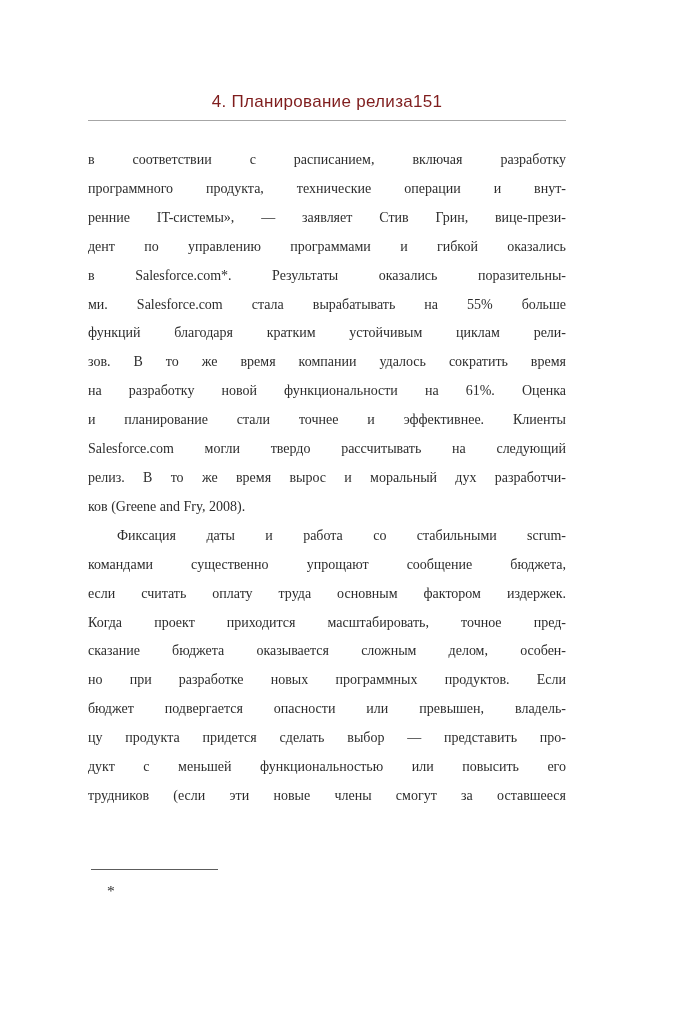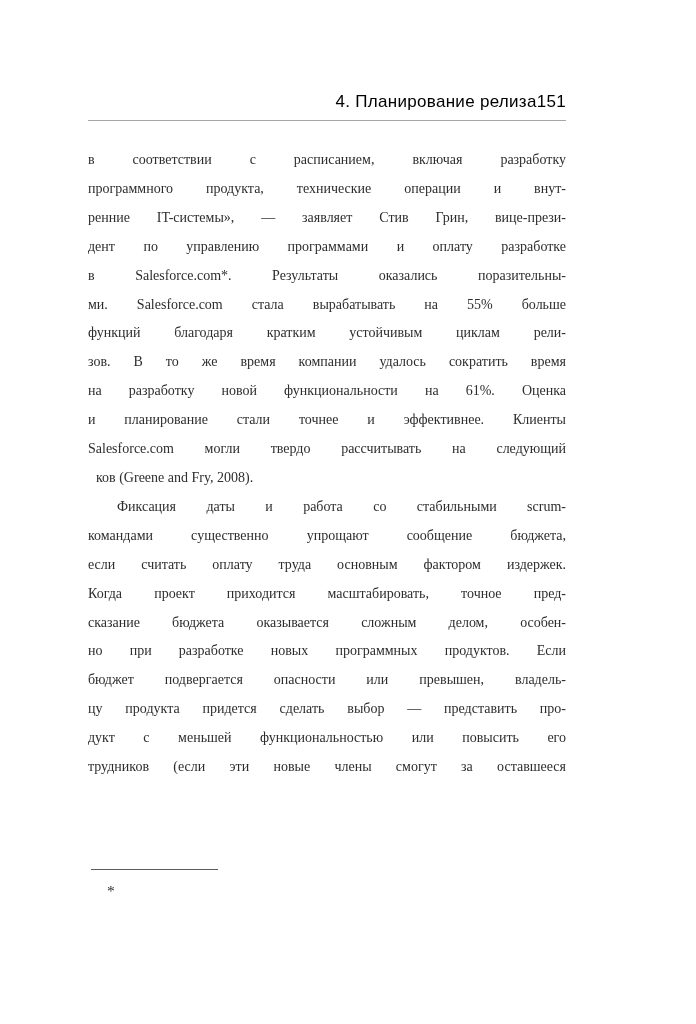--- a/index.html
+++ b/index.html
@@ -14,26 +14,26 @@
     background: #ffffff;
     overflow: hidden;
     font-family: "Liberation Serif", "DejaVu Serif", serif;
   }
   .running-header {
     position: absolute;
     left: 88px;
     top: 92px;
     width: 478px;
     display: flex;
-    justify-content: flex-end;
+    justify-content: center;
     align-items: baseline;
     font-family: "Liberation Sans", "DejaVu Sans", sans-serif;
     font-size: 17px;
     letter-spacing: 0.3px;
-    color: #000000;
+    color: #7f1d1d;
   }
   .header-rule {
     position: absolute;
     left: 88px;
     top: 120px;
     width: 478px;
     border-top: 1.5px solid #a6a6a6;
   }
   .body-text {
     position: absolute;
@@ -45,21 +45,20 @@
     color: #2d2d2d;
   }
   .line {
     text-align: justify;
     text-align-last: justify;
     white-space: normal;
   }
   .line-left {
     text-align: left;
     text-align-last: left;
-    margin-left: 8px;
   }
   .line-indent {
     padding-left: 29px;
   }
   .footnote-rule {
     position: absolute;
     left: 91px;
     top: 869px;
     width: 127px;
     border-top: 1.5px solid #5c5c5c;
@@ -91,28 +90,29 @@
     <span>151</span>
   </div>
 
   <div class="header-rule"></div>
 
   <div class="body-text">
       <div>
         <div class="line">в соответствии с расписанием, включая разработку</div>
         <div class="line">программного продукта, технические операции и внут-</div>
         <div class="line">ренние IT-системы», — заявляет Стив Грин, вице-прези-</div>
-        <div class="line">дент по управлению программами и оплату разработке</div>
+        <div class="line">дент по управлению программами и гибкой оказались</div>
         <div class="line">в Salesforce.com*. Результаты оказались поразительны-</div>
         <div class="line">ми. Salesforce.com стала вырабатывать на 55% больше</div>
         <div class="line">функций благодаря кратким устойчивым циклам рели-</div>
         <div class="line">зов. В то же время компании удалось сократить время</div>
         <div class="line">на разработку новой функциональности на 61%. Оценка</div>
         <div class="line">и планирование стали точнее и эффективнее. Клиенты</div>
         <div class="line">Salesforce.com могли твердо рассчитывать на следующий</div>
+        <div class="line">релиз. В то же время вырос и моральный дух разработчи-</div>
         <div class="line line-left">ков (Greene and Fry, 2008).</div>
       </div>
       <div>
         <div class="line line-indent">Фиксация даты и работа со стабильными scrum-</div>
         <div class="line">командами существенно упрощают сообщение бюджета,</div>
         <div class="line">если считать оплату труда основным фактором издержек.</div>
         <div class="line">Когда проект приходится масштабировать, точное пред-</div>
         <div class="line">сказание бюджета оказывается сложным делом, особен-</div>
         <div class="line">но при разработке новых программных продуктов. Если</div>
         <div class="line">бюджет подвергается опасности или превышен, владель-</div>

